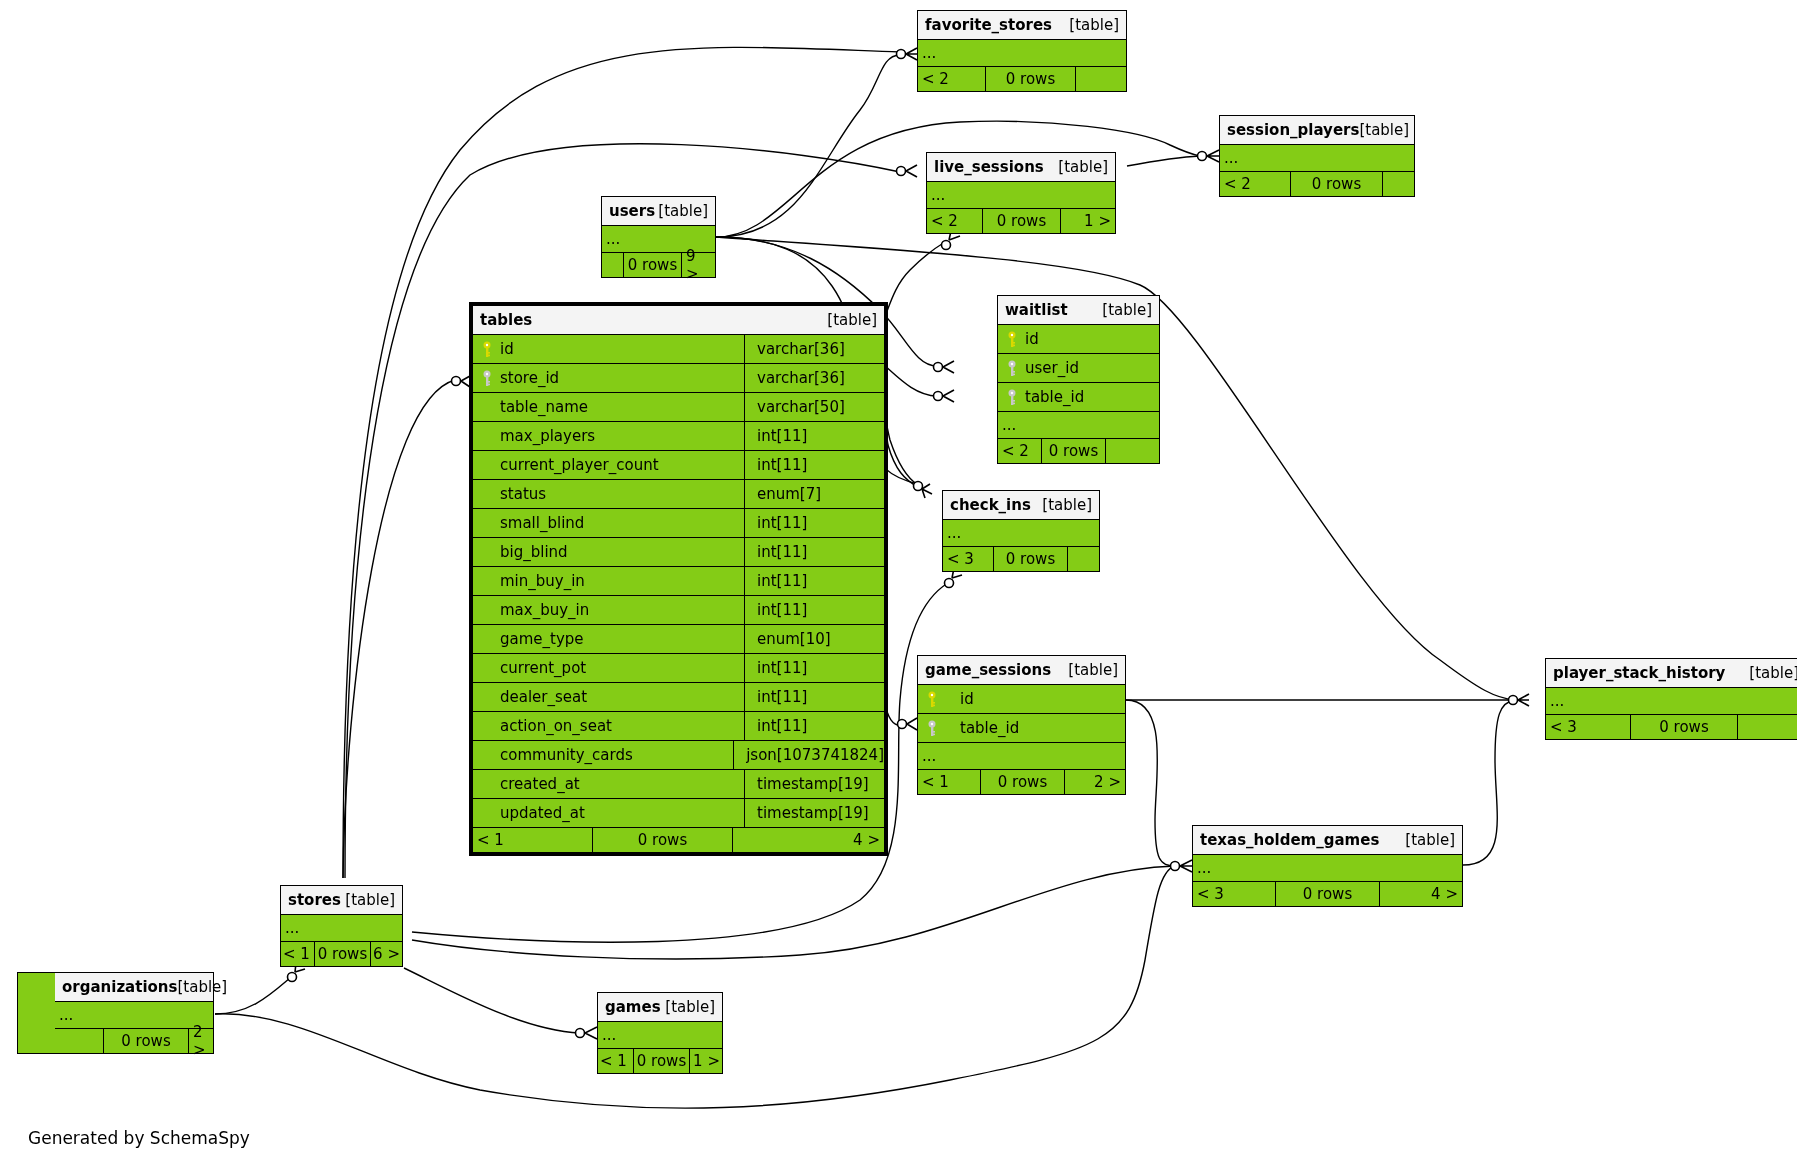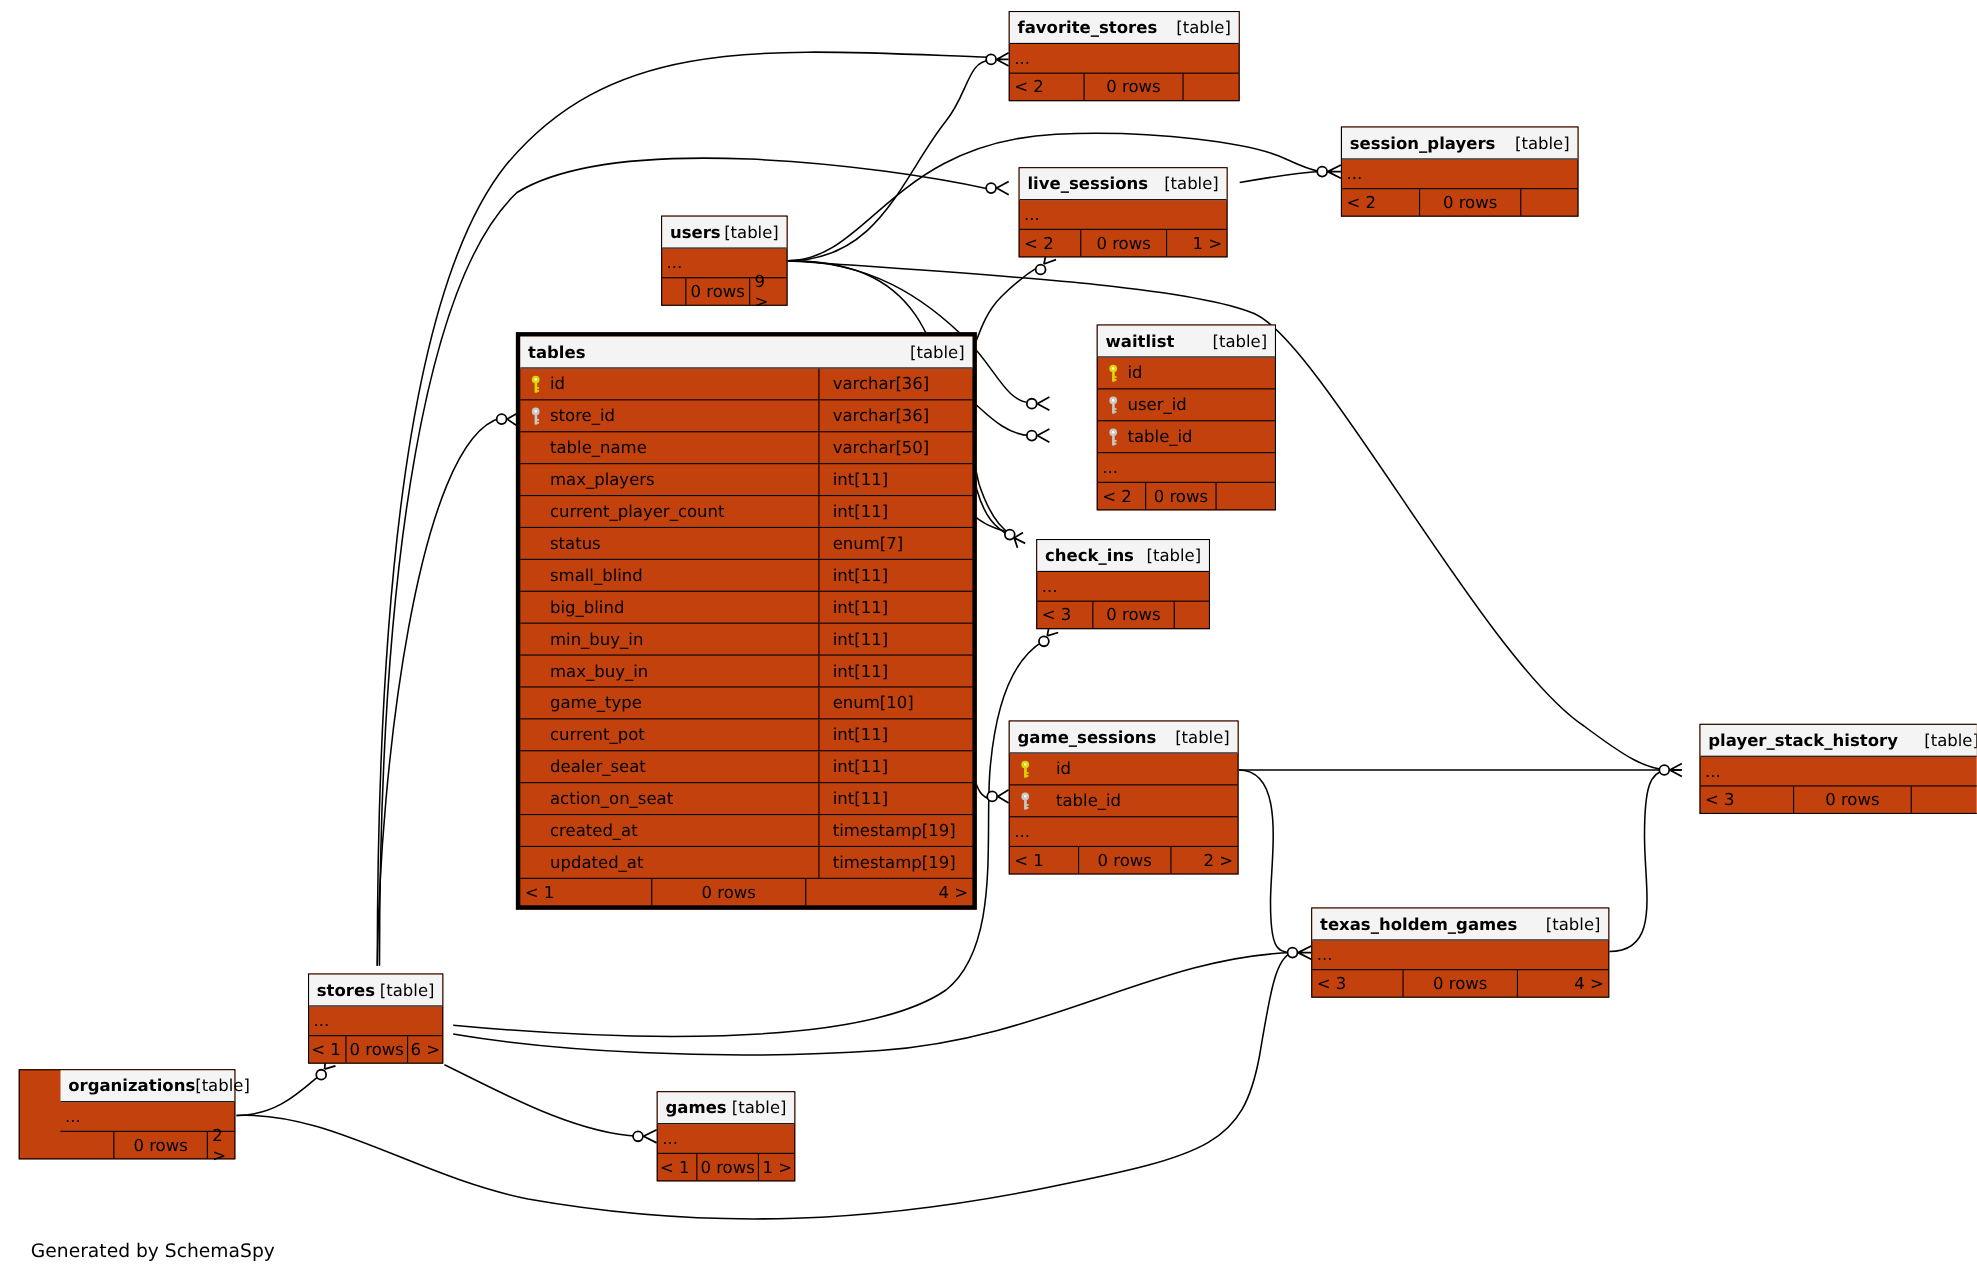--- a/index.html
+++ b/index.html
@@ -1,19 +1,19 @@
 <!DOCTYPE html>
 <html><head>
 <meta charset="utf-8">
 <style>
   html, body { margin: 0; padding: 0; background: #ffffff; }
   body { width: 1797px; height: 1153px; position: relative; overflow: hidden;
          font-family: "DejaVu Sans", sans-serif; color: #000; }
   #edges { position: absolute; left: 0; top: 0; width: 1797px; height: 1153px; }
-  .tbl { position: absolute; border: 1.5px solid #000; background: #c2410c; box-sizing: border-box; font-size: 15px; }
+  .tbl { position: absolute; border: 1.5px solid #000; background: #84cc16; box-sizing: border-box; font-size: 15px; }
   .tbl.focus { border: 4px solid #000; }
   .hdr { background: #f4f4f4; display: flex; justify-content: space-between; align-items: center;
          padding: 0 7px; height: 29px; border-bottom: 1.5px solid #000; box-sizing: border-box; }
   .hdr .nm { font-weight: bold; }
   .row { display: flex; border-bottom: 1.5px solid #000; height: 29px; box-sizing: border-box; align-items: center; }
   .row .col { flex: 1; display: flex; align-items: center; padding-left: 7px; height: 100%; box-sizing: border-box; }
   .row .col.name { padding-left: 27px; position: relative; }
   .row .col.type { flex: 0 0 140px; border-left: 1.5px solid #000; padding-left: 12px; margin-left: 32px; }
   .ellip { height: 27px; border-bottom: 1.5px solid #000; padding-left: 4px; display: flex; align-items: center; box-sizing: border-box; }
   .foot { display: flex; height: 24px; box-sizing: border-box; }
@@ -113,21 +113,21 @@
       <span>[table]</span>
     </div>
   <div class="ellip">...</div>
   <div class="foot">
       <span class="l" style="width:68px">&lt; 2</span>
       <span class="m" style="width:90px">0 rows</span>
       <span class="r" style="flex:1"></span>
     </div>
 </div>
 
-<div class="tbl" style="left:1219px;top:115px;width:216px;">
+<div class="tbl" style="left:1219px;top:115px;width:196px;">
   <div class="hdr">
       <span class="nm">session_players</span>
       <span>[table]</span>
     </div>
   <div class="ellip">...</div>
   <div class="foot">
       <span class="l" style="width:71px">&lt; 2</span>
       <span class="m" style="width:92px">0 rows</span>
       <span class="r" style="flex:1"></span>
     </div>
@@ -258,20 +258,26 @@
         <div class="col type">int[11]</div>
       </div>
       <div class="row">
         <div class="col name">
           <span>action_on_seat</span>
         </div>
         <div class="col type">int[11]</div>
       </div>
       <div class="row">
         <div class="col name">
+          <span>community_cards</span>
+        </div>
+        <div class="col type">json[1073741824]</div>
+      </div>
+      <div class="row">
+        <div class="col name">
           <span>created_at</span>
         </div>
         <div class="col type">timestamp[19]</div>
       </div>
       <div class="row">
         <div class="col name">
           <span>updated_at</span>
         </div>
         <div class="col type">timestamp[19]</div>
       </div>

